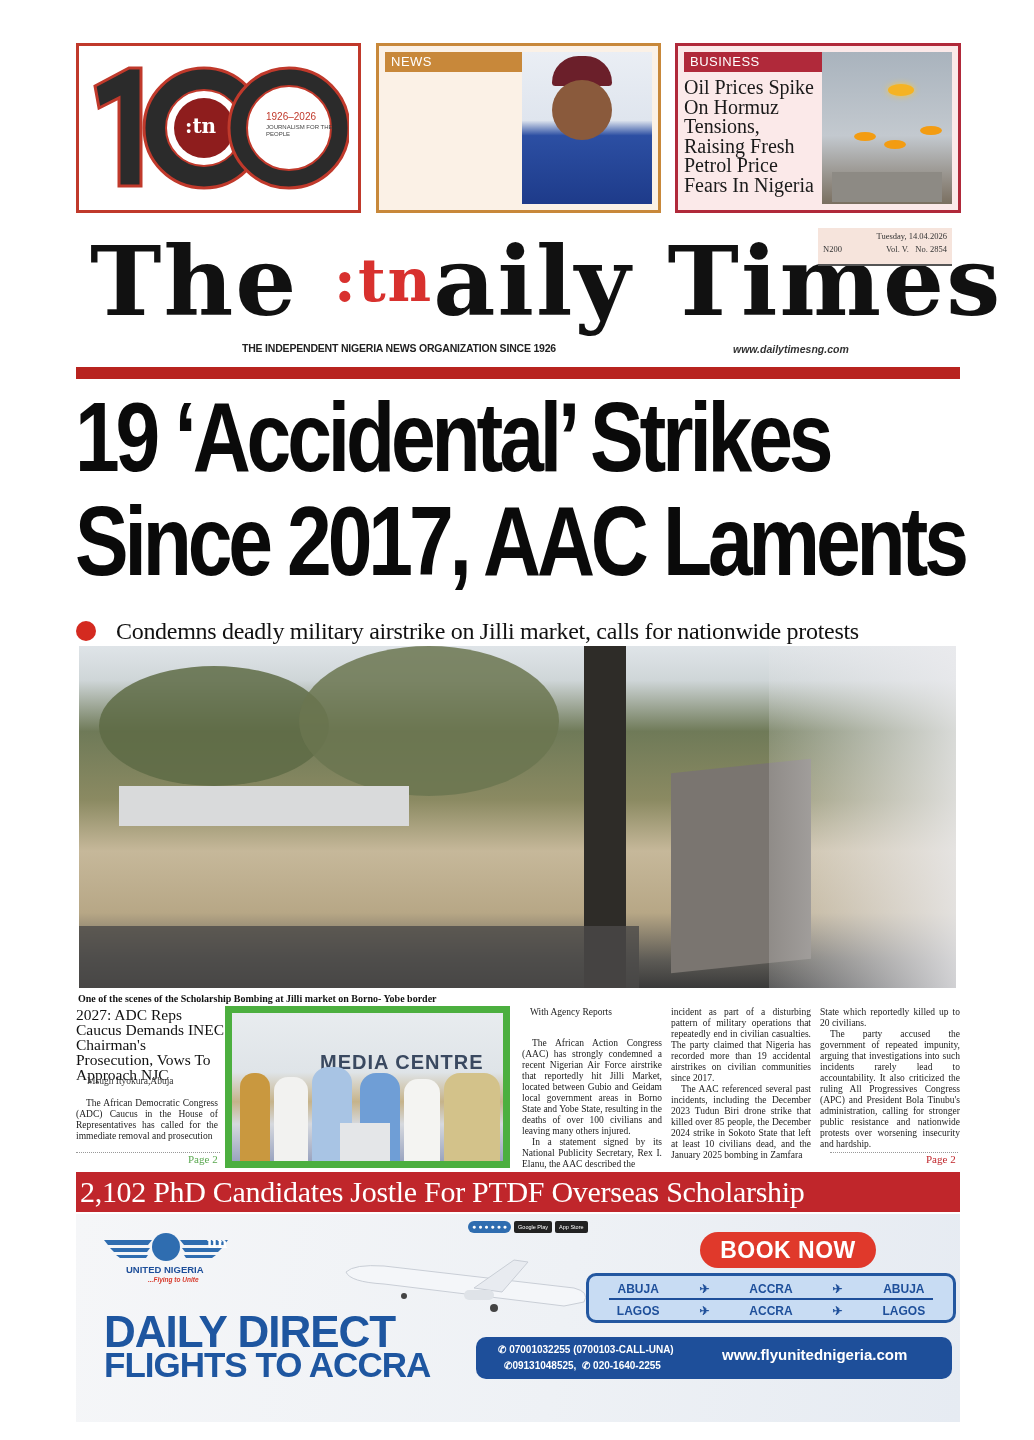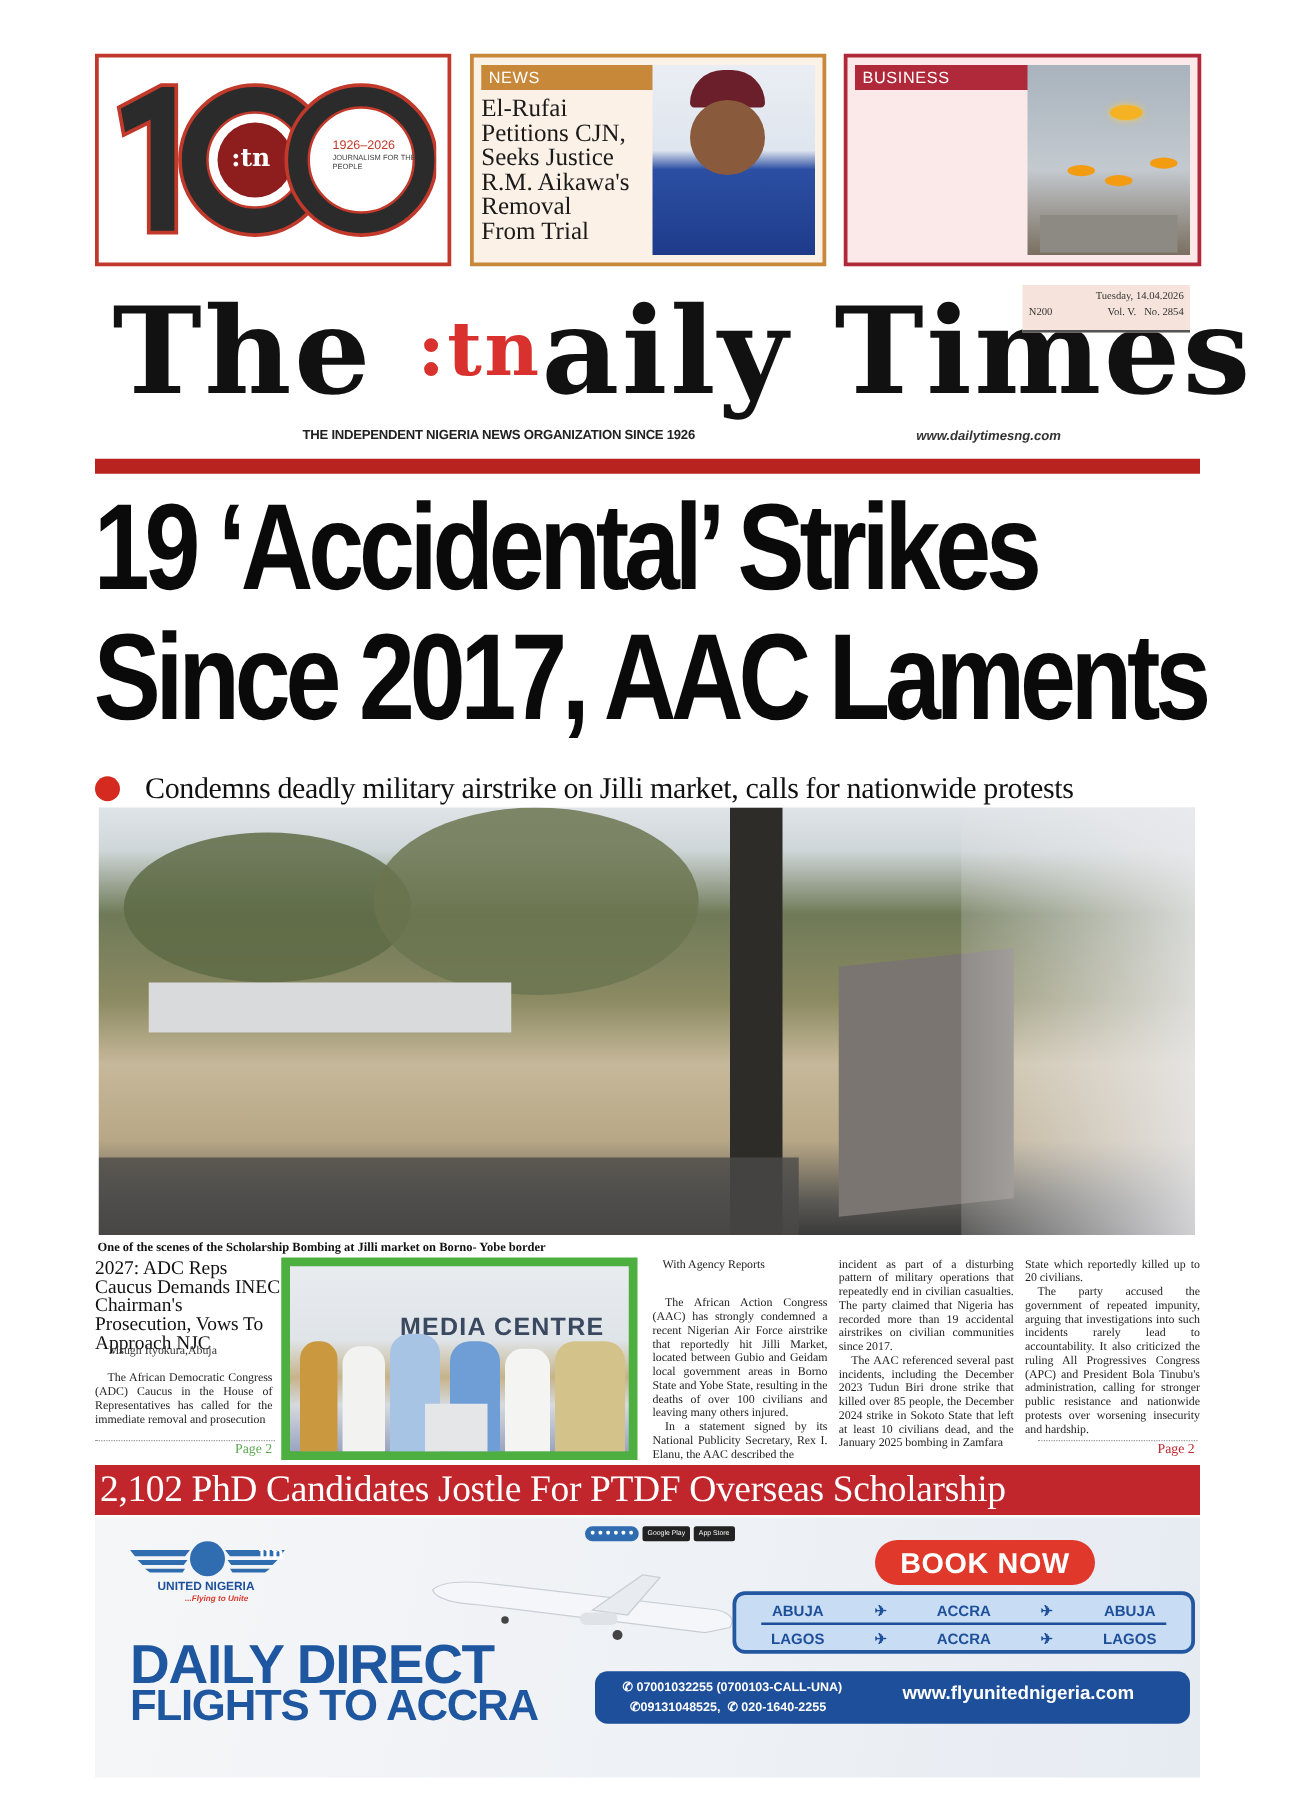--- a/index.html
+++ b/index.html
@@ -82,36 +82,36 @@
     <circle cx="200" cy="70" r="60" fill="#2b2b2b" stroke="#c0392b" stroke-width="3"></circle>
     <circle cx="200" cy="70" r="42" fill="#fff" stroke="#c0392b" stroke-width="2"></circle>
   </svg>
   <span class="abs" style="left:106px;top:68px;color:#fff;font-weight:bold;font-size:20px;font-family:'DejaVu Serif',serif">:tn</span>
   <span class="abs" style="left:187px;top:65px;color:#c0392b;font-family:'Liberation Sans',sans-serif;font-size:10px">1926–2026</span>
   <span class="abs" style="left:187px;top:78px;width:70px;color:#444;font-family:'Liberation Sans',sans-serif;font-size:6px;text-transform:uppercase;line-height:7px">Journalism for the people</span>
 </div>
 
 <div class="promo pnews">
   <div class="tag">NEWS</div>
-  <div class="ptext">
-    <div>El-Rufai</div>
-    <div>Petitions CJN,</div>
-    <div>Seeks Justice</div>
-    <div>R.M. Aikawa's</div>
-    <div>Removal</div>
-    <div>From Trial</div>
-  </div>
   <div class="pphoto">
     <div class="abs" style="left:30px;top:4px;width:60px;height:30px;background:#6b1f2a;border-radius:30px 30px 4px 4px"></div>
     <div class="abs" style="left:30px;top:28px;width:60px;height:60px;background:#8a5a3c;border-radius:30px"></div>
   </div>
 </div>
 
 <div class="promo pbiz">
   <div class="tag">BUSINESS</div>
+  <div class="ptext">
+    <div>Oil Prices Spike</div>
+    <div>On Hormuz</div>
+    <div>Tensions,</div>
+    <div>Raising Fresh</div>
+    <div>Petrol Price</div>
+    <div>Fears In Nigeria</div>
+  </div>
   <div class="pphoto">
     <div class="abs" style="left:66px;top:32px;width:26px;height:12px;background:#f5b323;border-radius:50%;box-shadow:0 0 6px #f7c843"></div>
     <div class="abs" style="left:32px;top:80px;width:22px;height:9px;background:#f39c12;border-radius:50%"></div>
     <div class="abs" style="left:62px;top:88px;width:22px;height:9px;background:#f39c12;border-radius:50%"></div>
     <div class="abs" style="left:98px;top:74px;width:22px;height:9px;background:#f39c12;border-radius:50%"></div>
     <div class="abs" style="left:10px;top:120px;width:110px;height:30px;background:#8d8a84"></div>
   </div>
 </div>
 
 <div class="mast">

